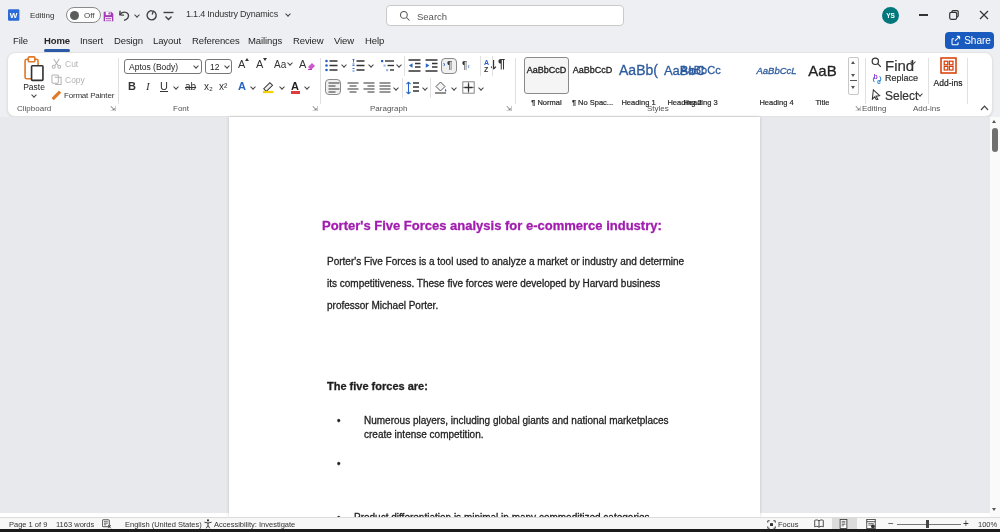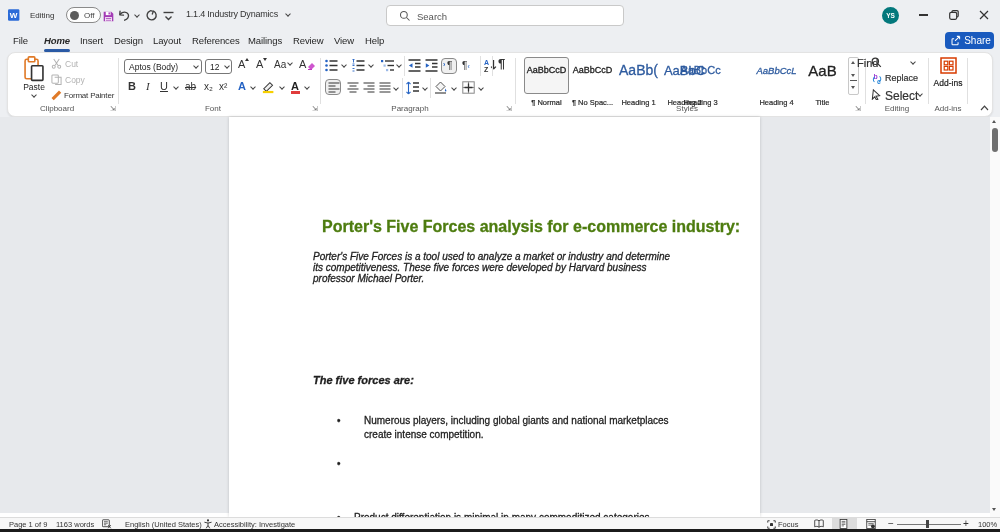--- a/index.html
+++ b/index.html
@@ -19,28 +19,28 @@
   .avatar { left:882px; top:7px; width:17px; height:17px; border-radius:50%; background:#03787c; color:#fff; font-size:6.5px; font-weight:bold; text-align:center; line-height:17px; }
 
   
   #searchbox { left:386px; top:5px; width:238px; height:21px; background:#fff; border:1px solid #c9c9c9; border-radius:4px; }
   #searchbox .mag { position:absolute; left:12px; top:4px; }
   #searchbox .stxt { position:absolute; left:30px; top:5px; font-size:9.5px; color:#555; }
 
   
   #menubar { left:0; top:30px; width:1000px; height:22px; background:#edeff2; }
   .menu { position:absolute; top:5px; font-size:9.5px; color:#262626; letter-spacing:-0.1px; }
-  .menu.home { font-weight:bold;font-style:italic; }
+  .menu.home { font-weight:bold; }
   .homebar { position:absolute; left:44px; top:19px; width:26px; height:3px; background:#2a5aa5; border-radius:2px; }
   #sharebtn { left:945px; top:32px; width:49px; height:17px; background:#195abe; border-radius:4px; color:#fff; font-size:10px; text-align:center; line-height:17px; }
 
   
   #ribbon { left:7px; top:52px; width:986px; height:65px; background:#ffffff; border:1px solid #e3e3e3; border-radius:8px; box-shadow:0 1px 2px rgba(0,0,0,0.08); }
   .gsep { position:absolute; top:6px; height:46px; width:1px; background:#e0e0e0; }
-  .glabel { position:absolute; top:52px; font-size:8px; color:#555; width:80px; text-align:center; }
+  .glabel { position:absolute; top:52px; font-size:8px; color:#555; width:80px; }
   .launcher { position:absolute; top:53px; font-size:7px; color:#666; }
   .ric { position:absolute; font-size:11px; color:#333; }
   .chev { position:absolute; width:5px; height:5px; }
   .chev::before { content:""; position:absolute; left:0.5px; top:0px; width:3px; height:3px; border-right:1.1px solid #444; border-bottom:1.1px solid #444; transform:rotate(45deg); }
   .gray { color:#b3b3b3; }
   .cv { position:relative; display:inline-block; width:5px; height:5px; }
   .cv::before { content:""; position:absolute; left:0.5px; top:0px; width:3px; height:3px; border-right:1.1px solid #444; border-bottom:1.1px solid #444; transform:rotate(45deg); }
   .cvw::before { border-color:#fff; }
   .tup { display:inline-block; width:0; height:0; border-left:2.5px solid transparent; border-right:2.5px solid transparent; border-bottom:3.5px solid #555; }
   .tdn { display:inline-block; width:0; height:0; border-left:2.5px solid transparent; border-right:2.5px solid transparent; border-top:3.5px solid #555; }
@@ -49,22 +49,22 @@
   .slabel { font-size:7.5px; color:#2b2b2b; margin-top:19px; white-space:nowrap; -webkit-text-stroke:0.2px; }
 
   
   #docarea { left:0; top:117px; width:1000px; height:400px; background:#fff; }
   #graybg { position:absolute; left:0; top:0; width:990px; height:396px; background:#e7e9ec; }
   #page { position:absolute; left:229px; top:0; width:531px; height:400px; background:#fff; box-shadow:0 0 3px rgba(0,0,0,0.18); overflow:hidden; }
   #vscroll { position:absolute; left:990px; top:117px; width:10px; height:400px; background:#fafafa; }
   #vthumb { position:absolute; left:2px; top:11px; width:6px; height:24px; background:#6f6f6f; border-radius:3px; }
 
   .h1 { position:absolute; left:93px; font-size:15px; font-weight:bold; color:#1b4076; -webkit-text-stroke:0.3px; }
-  .h2 { position:absolute; left:93px; font-size:16px; font-weight:bold; color:#4d7c0f; -webkit-text-stroke:0.3px; }
-  .body { position:absolute; left:84px; font-size:10px; color:#1f1f1f; line-height:11px;font-style:italic; -webkit-text-stroke:0.3px #1f1f1f; }
+  .h2 { position:absolute; left:93px; font-size:13px; font-weight:bold; color:#a21caf; -webkit-text-stroke:0.3px; }
+  .body { position:absolute; left:98px; font-size:10px; color:#1f1f1f; line-height:22px; -webkit-text-stroke:0.3px #1f1f1f; }
   .bold { font-weight:bold; }
   .bullet { position:absolute; font-size:10px; color:#1f1f1f; line-height:13.6px; -webkit-text-stroke:0.3px #1f1f1f; }
 
   
   #statusbar { left:0; top:517px; width:1000px; height:12px; background:#f7f7f7; border-top:1px solid #dcdcdc; font-size:7.5px; color:#333; }
   #darkbar { left:0; top:529px; width:1000px; height:3px; background:#1b1b1b; }
   .sitem { position:absolute; top:2px; white-space:nowrap; }
 </style>
 </head>
 <body>
@@ -314,21 +314,21 @@
     <div style="position:absolute;left:1px;top:22px;width:7px;border-top:1px solid #555"></div>
   </div>
   <div class="glabel" style="left:640px">Styles</div>
   <div class="launcher" style="left:848px">⇲</div>
   <div class="gsep" style="left:858px"></div>
 
   <svg style="position:absolute;left:864px;top:5px" width="11" height="11" viewBox="0 0 14 14">
       <circle cx="5.5" cy="5.5" r="4" stroke="#333" stroke-width="1.5" fill="none"></circle>
       <path d="M8.5 8.5 l4 4" stroke="#333" stroke-width="1.5"></path>
     </svg>
-  <div class="ric" style="left:850px;top:5px;font-size:11px;-webkit-text-stroke:0.2px">Find</div>
+  <div class="ric" style="left:878px;top:5px;font-size:15px;-webkit-text-stroke:0.2px">Find</div>
   <div class="chev" style="left:903px;top:8px"></div>
   <svg style="position:absolute;left:864px;top:21px" width="12" height="12" viewBox="0 0 14 14">
     <text x="3" y="7" font-size="8" fill="#9b3bd4" font-family="Liberation Sans" font-weight="bold">b</text>
     <text x="7" y="13" font-size="8" fill="#2b88d8" font-family="Liberation Sans" font-weight="bold">c</text>
     <path d="M4 10.5 a4 4 0 0 1 0.2 -6 M10 4 a4 4 0 0 1 -0.5 6.5" stroke="#2b88d8" stroke-width="1.2" fill="none"></path>
   </svg>
   <div class="ric" style="left:878px;top:21px;font-size:9px;-webkit-text-stroke:0.2px">Replace</div>
   <svg style="position:absolute;left:864px;top:37px" width="11" height="11" viewBox="0 0 14 14">
       <path d="M3 1 l8 7.5 -4.6 0.6 2.4 4 -1.8 0.9 -2.3 -4 -3 3 z" fill="none" stroke="#333" stroke-width="1.3"></path>
     </svg>

